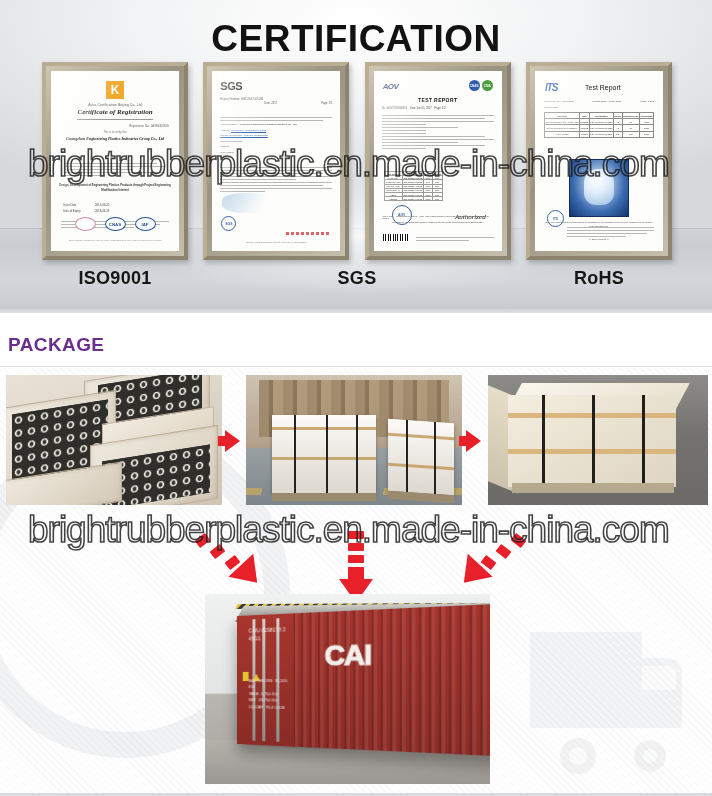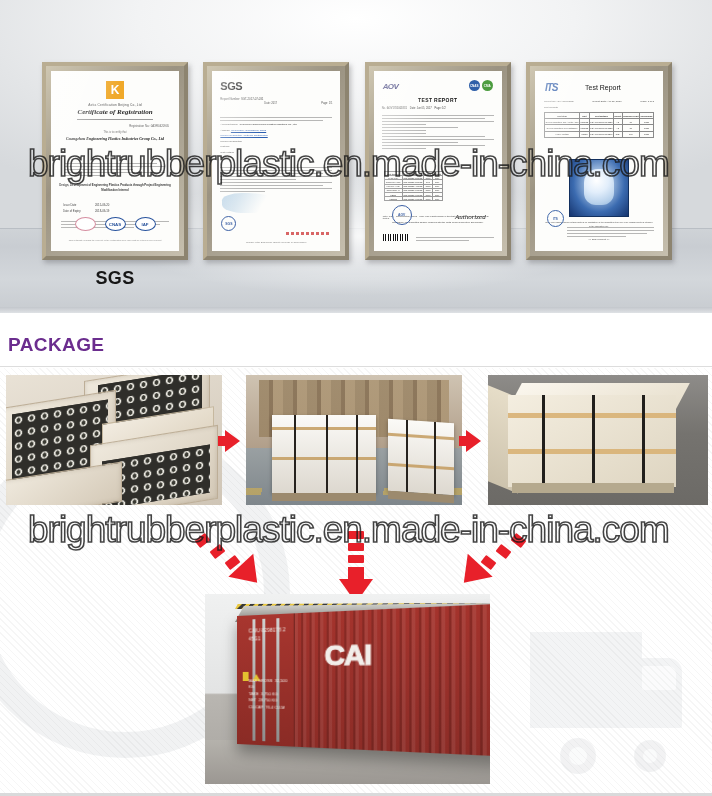--- a/index.html
+++ b/index.html
@@ -402,20 +402,21 @@
 </head>
 <body>
 
 <div id="page">
 
   <section class="cert-section">
     <div class="cert-floor"></div>
     <div class="cert-floor-line"></div>
     <div class="cert-glow"></div>
 
+    <div class="cert-title">CERTIFICATION</div>
 
     <div class="cert-row">
 
       <div class="cert-card">
         <div class="frame">
           <div class="paper">
             <div class="p-inner">
               <div class="iso-logo">K</div>
               <div class="iso-org">Axtia Certification Beijing Co.,Ltd</div>
               <div class="iso-script">Certificate of Registration</div>
@@ -654,21 +655,23 @@
                   <div class="ln m"></div>
               </div>
             </div>
           </div>
         </div>
       </div>
 
     </div>
 
     <div class="cert-labels">
+      <div class="cert-label">ISO9001</div>
       <div class="cert-label">SGS</div>
+      <div class="cert-label">RoHS</div>
     </div>
 
     <div class="wm wm-cert">brightrubberplastic.en.made-in-china.com</div>
     <div class="cert-bottomedge"></div>
   </section>
 
   <div class="pkg-heading">PACKAGE</div>
   <div class="pkg-rule"></div>
 
   <section class="pkg-section">

